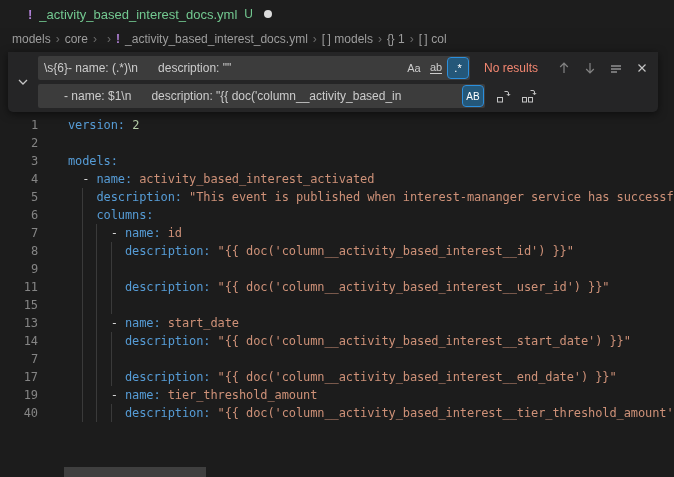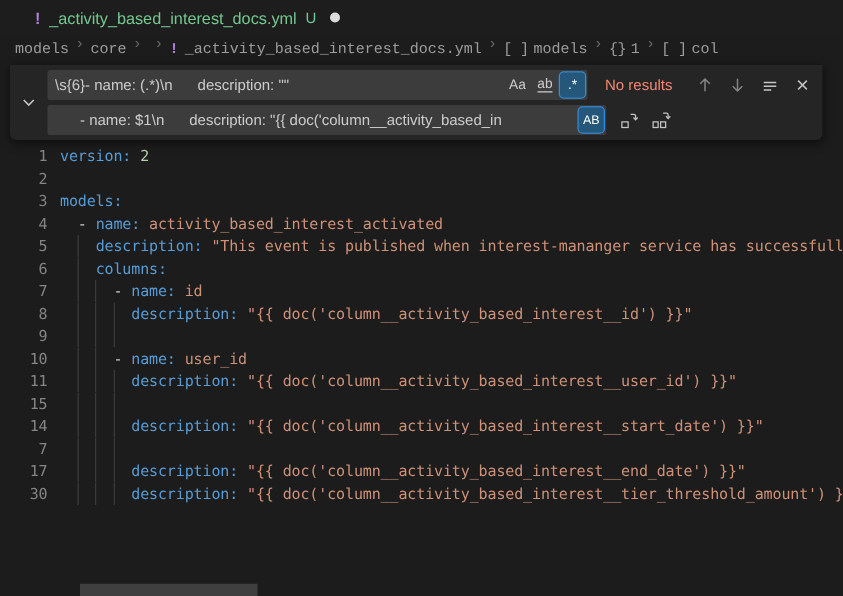--- a/index.html
+++ b/index.html
@@ -13,32 +13,32 @@
 
   
   .tabbar { height:28px; background:#1d1d1d; display:flex; align-items:center; }
   .tab { height:100%; display:flex; align-items:center; padding:0 14px 0 28px; background:#1d1d1d; cursor:pointer; }
   .tab-yaml-icon { color:#b180d7; font-weight:bold; font-size:13px; margin-right:7px; }
   .tab-label { color:#73c991; font-size:13px; }
   .tab-git-badge { color:#73c991; font-size:12px; margin-left:7px; }
   .tab-dirty-dot { width:8px; height:8px; border-radius:50%; background:#dcdcdc; margin-left:11px; }
 
   
-  .breadcrumb { height:22px; display:flex; padding-left:12px; font-size:12px; color:#9d9d9d; white-space:nowrap; overflow:hidden;font-family:Liberation Mono, monospace; }
+  .breadcrumb { height:22px; display:flex; align-items:center; padding-left:12px; font-size:12px; color:#9d9d9d; white-space:nowrap; overflow:hidden; }
   .bc-item { display:flex; align-items:center; cursor:pointer; }
   .bc-sep { color:#6a6a6a; margin:0 5px; font-size:12px; }
   .bc-file-icon { color:#b180d7; font-weight:bold; margin-right:5px; }
   .bc-symbol { color:#9d9d9d; margin-right:4px; letter-spacing:-0.5px; }
 
   
   .code { position:absolute; left:0; top:116px; right:0; }
   .line { display:flex; height:18px; line-height:18px;
           font-family:"DejaVu Sans Mono", monospace; font-size:12px; letter-spacing:-0.1px; }
   .gutter { flex:none; width:38px; text-align:right; color:#858585; }
-  .content { flex:1; margin-left:10px; white-space:pre; position:relative; overflow:hidden; }
+  .content { flex:1; margin-left:30px; white-space:pre; position:relative; overflow:hidden; }
   .guide { position:absolute; top:0; bottom:0; width:1px; background:#3a3a3a; }
   .seg-k { color:#569cd6; }
   .seg-s { color:#ce9178; }
   .seg-n { color:#b5cea8; }
   .seg-p { color:#d4d4d4; }
 
   .hscrollbar { position:absolute; left:64px; bottom:0; width:142px; height:10px;
                 background:rgba(121,121,121,0.38); z-index:5; }
 
   
@@ -210,41 +210,45 @@
     </div>
     <div class="line">
       <div class="gutter">8</div>
       <div class="content"><span class="guide" style="left: 14.2px;"></span><span class="guide" style="left: 28.4px;"></span><span class="guide" style="left: 42.6px;"></span><span class="seg-p">        </span><span class="seg-k">description:</span><span class="seg-s"> "{{ doc('column__activity_based_interest__id') }}"</span></div>
     </div>
     <div class="line">
       <div class="gutter">9</div>
       <div class="content"><span class="guide" style="left: 14.2px;"></span><span class="guide" style="left: 28.4px;"></span><span class="guide" style="left: 42.6px;"></span></div>
     </div>
     <div class="line">
-      <div class="gutter">10</div>
-      <div class="content"><span class="guide" style="left: 14.2px;"></span><span class="guide" style="left: 28.4px;"></span><span class="seg-p">      - </span><span class="seg-k">name:</span><span class="seg-s"> user_id</span></div>
-    </div>
-    <div class="line">
       <div class="gutter">11</div>
       <div class="content"><span class="guide" style="left: 14.2px;"></span><span class="guide" style="left: 28.4px;"></span><span class="guide" style="left: 42.6px;"></span><span class="seg-p">        </span><span class="seg-k">description:</span><span class="seg-s"> "{{ doc('column__activity_based_interest__user_id') }}"</span></div>
     </div>
     <div class="line">
       <div class="gutter">15</div>
       <div class="content"><span class="guide" style="left: 14.2px;"></span><span class="guide" style="left: 28.4px;"></span><span class="guide" style="left: 42.6px;"></span></div>
     </div>
     <div class="line">
+      <div class="gutter">13</div>
+      <div class="content"><span class="guide" style="left: 14.2px;"></span><span class="guide" style="left: 28.4px;"></span><span class="seg-p">      - </span><span class="seg-k">name:</span><span class="seg-s"> start_date</span></div>
+    </div>
+    <div class="line">
       <div class="gutter">14</div>
       <div class="content"><span class="guide" style="left: 14.2px;"></span><span class="guide" style="left: 28.4px;"></span><span class="guide" style="left: 42.6px;"></span><span class="seg-p">        </span><span class="seg-k">description:</span><span class="seg-s"> "{{ doc('column__activity_based_interest__start_date') }}"</span></div>
     </div>
     <div class="line">
       <div class="gutter">7</div>
       <div class="content"><span class="guide" style="left: 14.2px;"></span><span class="guide" style="left: 28.4px;"></span><span class="guide" style="left: 42.6px;"></span></div>
     </div>
     <div class="line">
       <div class="gutter">17</div>
       <div class="content"><span class="guide" style="left: 14.2px;"></span><span class="guide" style="left: 28.4px;"></span><span class="guide" style="left: 42.6px;"></span><span class="seg-p">        </span><span class="seg-k">description:</span><span class="seg-s"> "{{ doc('column__activity_based_interest__end_date') }}"</span></div>
     </div>
     <div class="line">
-      <div class="gutter">30</div>
+      <div class="gutter">19</div>
+      <div class="content"><span class="guide" style="left: 14.2px;"></span><span class="guide" style="left: 28.4px;"></span><span class="seg-p">      - </span><span class="seg-k">name:</span><span class="seg-s"> tier_threshold_amount</span></div>
+    </div>
+    <div class="line">
+      <div class="gutter">40</div>
       <div class="content"><span class="guide" style="left: 14.2px;"></span><span class="guide" style="left: 28.4px;"></span><span class="guide" style="left: 42.6px;"></span><span class="seg-p">        </span><span class="seg-k">description:</span><span class="seg-s"> "{{ doc('column__activity_based_interest__tier_threshold_amount') }}"</span></div>
     </div>
   </div>
 <div class="hscrollbar"></div>
 
 </body></html>

